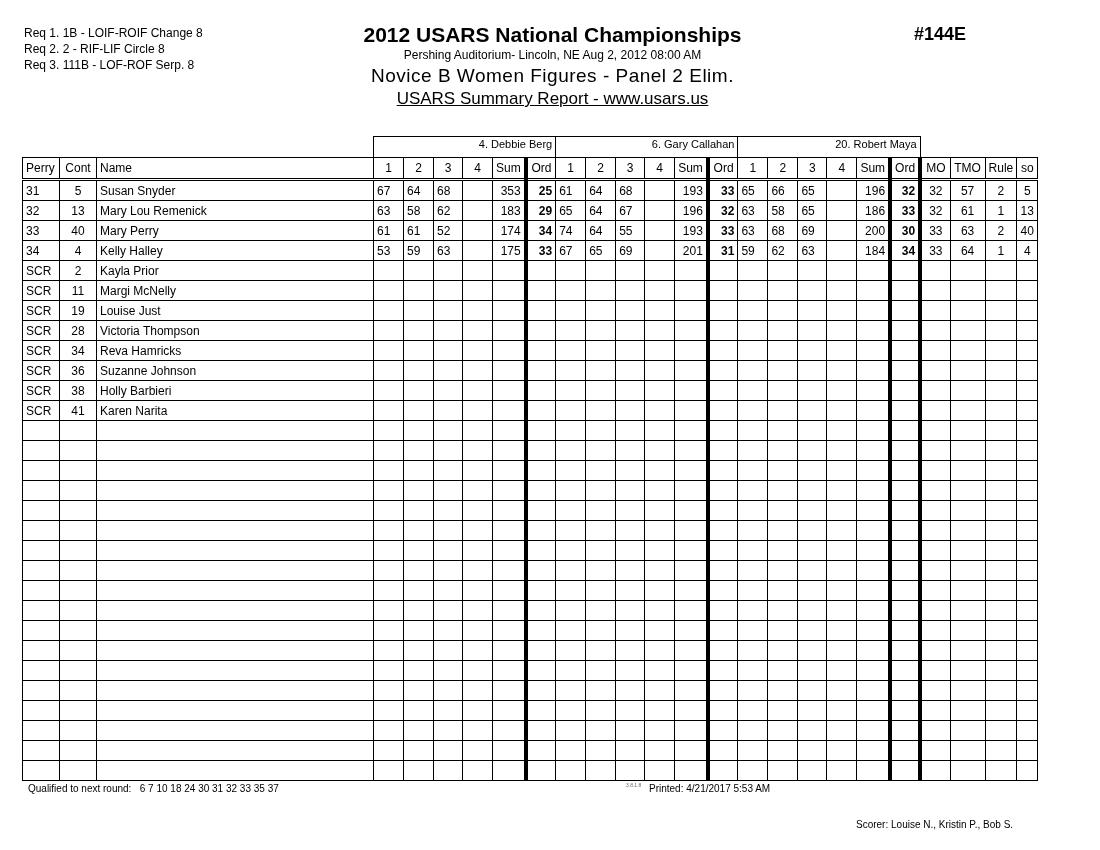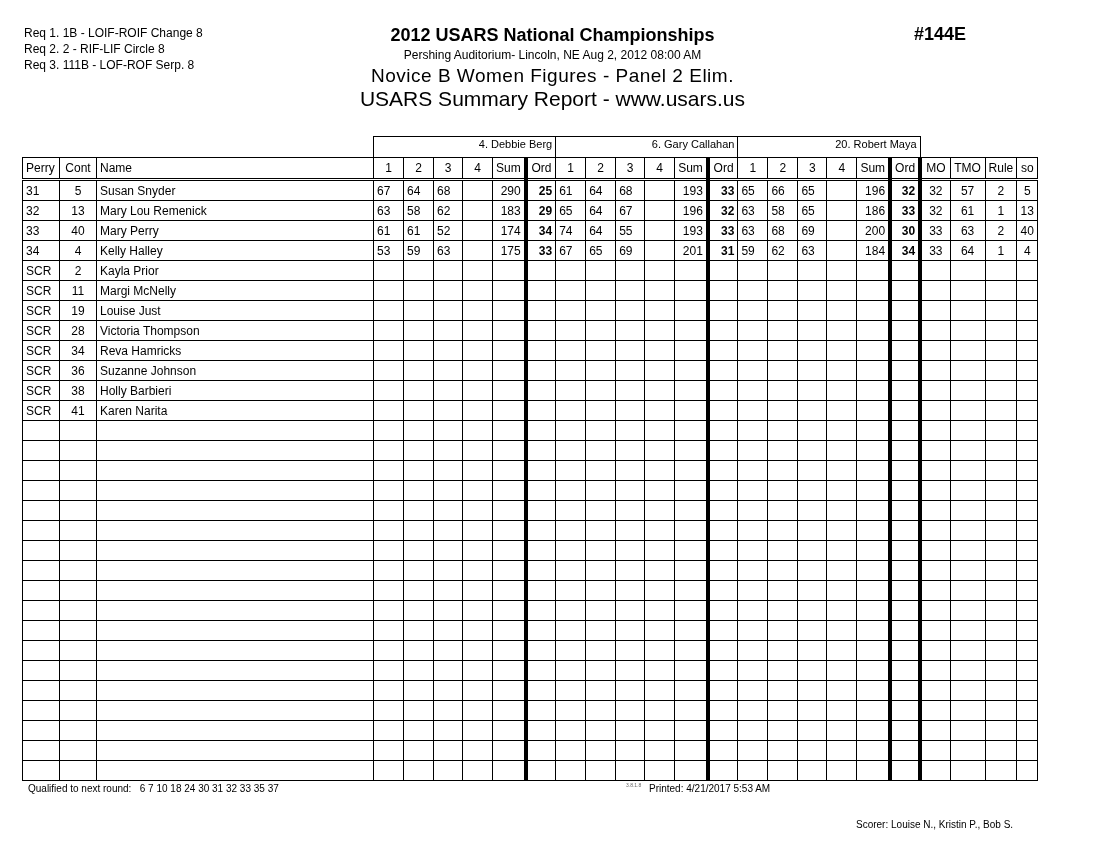--- a/index.html
+++ b/index.html
@@ -1,22 +1,22 @@
 <!DOCTYPE html>
 <html><head>
 <meta charset="utf-8">
 <style>
   html,body{margin:0;padding:0;background:#fff;}
   body{width:1100px;height:850px;position:relative;font-family:"Liberation Sans",sans-serif;color:#000;overflow:hidden;}
   .reqs{position:absolute;left:24px;top:25px;font-size:12px;line-height:16px;}
   .hdr{position:absolute;left:300px;width:505px;top:24px;text-align:center;}
-  .h-title{font-weight:bold;font-size:18px;line-height:22px;}
+  .h-title{font-weight:bold;font-size:21px;line-height:22px;}
   .h-venue{font-size:12px;line-height:18px;}
   .h-event{font-weight:normal;font-size:19px;line-height:24px;letter-spacing:0.5px;}
-  .h-report{font-size:21px;line-height:22px;}
+  .h-report{font-size:17px;line-height:22px;text-decoration:underline;}
   .evnum{position:absolute;left:914px;top:24px;font-weight:bold;font-size:18px;}
   table.grid{position:absolute;left:22px;top:136px;border-collapse:collapse;table-layout:fixed;font-size:12px;}
   table.grid td{border:1px solid #000;height:19px;padding:0 3px;white-space:nowrap;overflow:hidden;}
   table.grid td.nob{border:none;}
   .judge-name{font-size:11px;text-align:right;vertical-align:top;padding-top:1px !important;border-bottom:none !important;}
   .colhdr td{text-align:center;height:20px !important;border-bottom:3px double #000 !important;}
   .colhdr td.lft{text-align:left;}
   .c{text-align:center;}
   .r{text-align:right;}
   .ord{font-weight:bold;text-align:right;}
@@ -105,21 +105,21 @@
         <td>so</td>
       </tr>
       <tr>
         <td class="">31</td>
         <td class="c">5</td>
         <td class="">Susan Snyder</td>
         <td class="">67</td>
         <td class="">64</td>
         <td class="">68</td>
         <td class=""></td>
-        <td class="r">290</td>
+        <td class="r">353</td>
         <td class="thick ord">25</td>
         <td class="">61</td>
         <td class="">64</td>
         <td class="">68</td>
         <td class=""></td>
         <td class="r">193</td>
         <td class="thick ord">33</td>
         <td class="">65</td>
         <td class="">66</td>
         <td class="">65</td>

